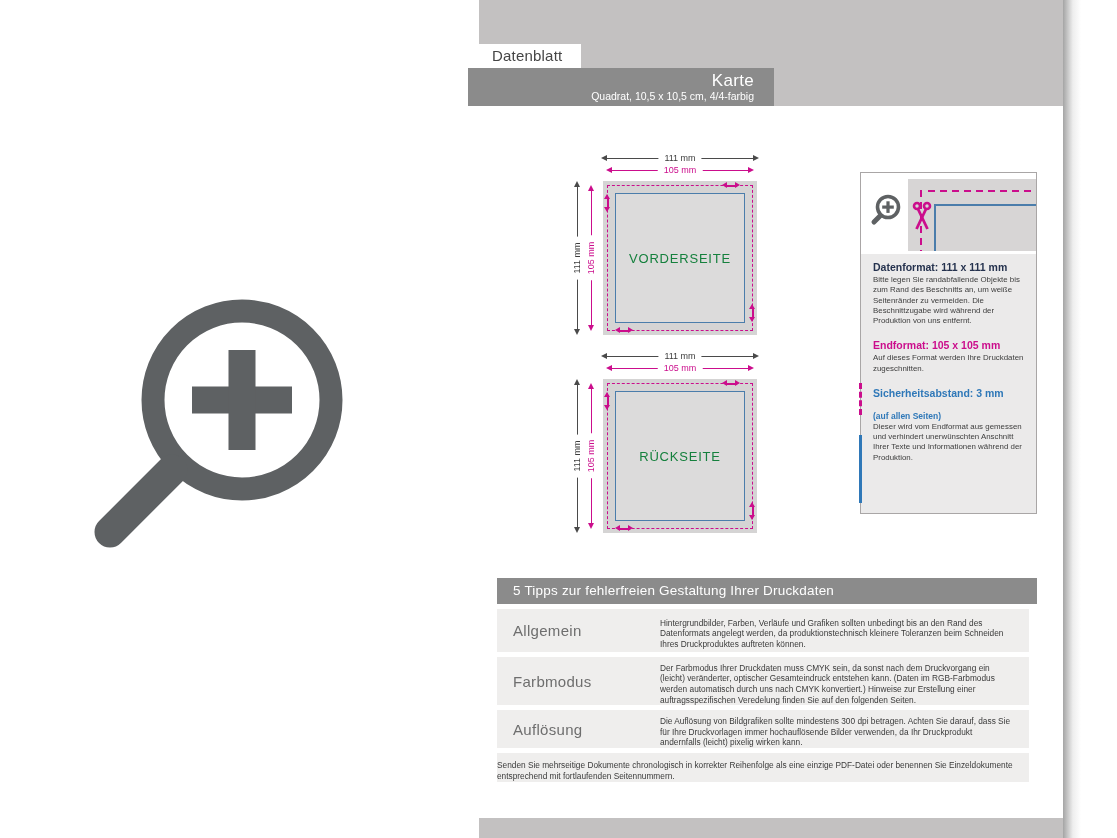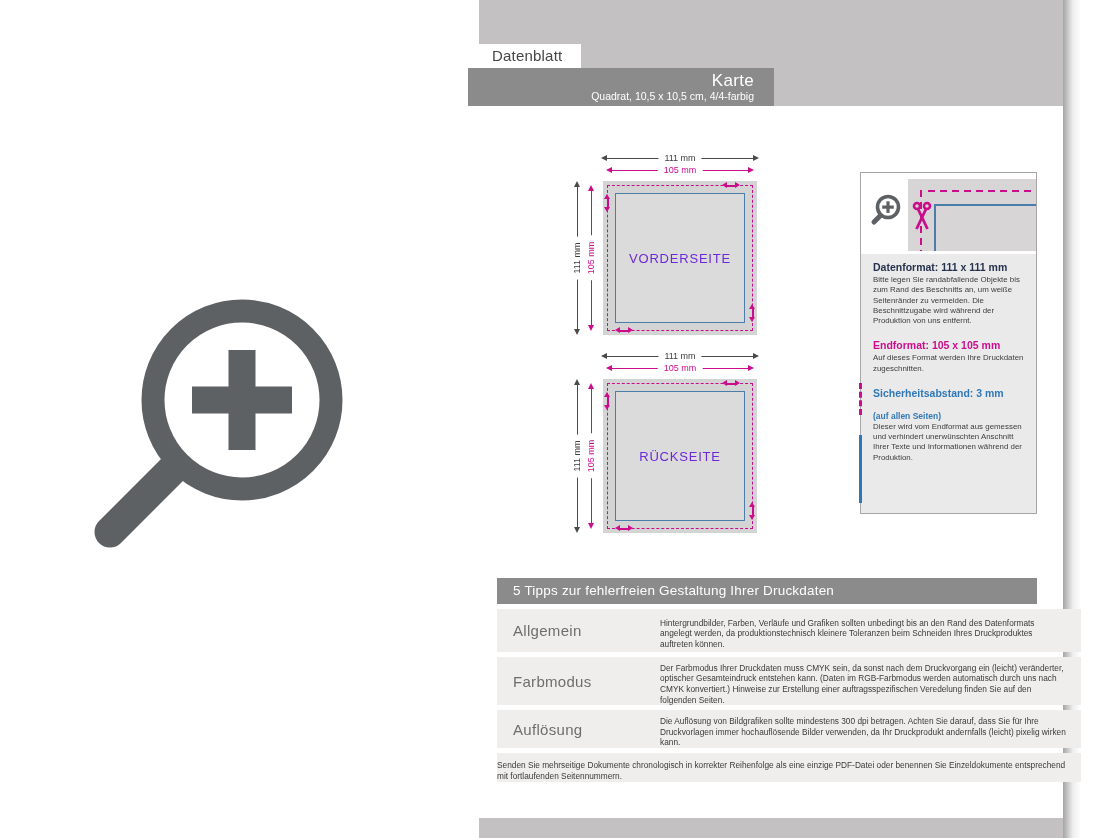--- a/index.html
+++ b/index.html
@@ -40,21 +40,21 @@
     padding:0 6px;font-size:9px;color:#3c3c3c;white-space:nowrap;}
   .dimv.pink .ln{border-left-color:#cb0d8c;}
   .dimv.pink .ah.t{border-bottom-color:#cb0d8c;}
   .dimv.pink .ah.b{border-top-color:#cb0d8c;}
   .dimv.pink .lbl{color:#cb0d8c;}
   
   .sq-outer{position:absolute;width:154px;height:154px;background:#d5d4d4;}
   .sq-bleed{position:absolute;width:146px;height:146px;border:1.5px dashed #cb0d8c;box-sizing:border-box;}
   .sq-final{position:absolute;width:130px;height:130px;border:1px solid #4b7dab;background:#dcdbdb;
     box-sizing:border-box;display:flex;align-items:center;justify-content:center;}
-  .side-label{font-size:13px;color:#6d28d9;letter-spacing:.8px;}
+  .side-label{font-size:13px;color:#15803d;letter-spacing:.8px;}
   
   .mkh,.mkv{position:absolute;}
   .mkh{width:18px;height:7px;}
   .mkh .ln{position:absolute;left:3px;right:3px;top:2.5px;border-top:2px solid #cb0d8c;}
   .mkh .a1{position:absolute;left:0;top:0;border-top:3.5px solid transparent;border-bottom:3.5px solid transparent;border-right:5px solid #cb0d8c;width:0;height:0;}
   .mkh .a2{position:absolute;right:0;top:0;border-top:3.5px solid transparent;border-bottom:3.5px solid transparent;border-left:5px solid #cb0d8c;width:0;height:0;}
   .mkv{width:7px;height:18px;}
   .mkv .ln{position:absolute;top:3px;bottom:3px;left:2.5px;border-left:2px solid #cb0d8c;}
   .mkv .a1{position:absolute;top:0;left:0;border-left:3.5px solid transparent;border-right:3.5px solid transparent;border-bottom:5px solid #cb0d8c;width:0;height:0;}
   .mkv .a2{position:absolute;bottom:0;left:0;border-left:3.5px solid transparent;border-right:3.5px solid transparent;border-top:5px solid #cb0d8c;width:0;height:0;}
@@ -76,21 +76,21 @@
   .ib-h.navy{color:#25324e;}
   .ib-h.pink{color:#cb0d8c;}
   .ib-h.blue{color:#2f78b8;margin-bottom:12px;}
   .ib-sub{font-size:8.5px;font-weight:bold;color:#2f78b8;margin:0 0 1px 0;}
   .ib-p{font-size:7.9px;line-height:1.3;color:#3d3d3d;margin:0 0 10px 0;}
   .ib-mark-dash{position:absolute;left:-2px;top:210px;height:32px;width:0;border-left:3px dashed #cb0d8c;}
   .ib-mark-solid{position:absolute;left:-2px;top:262px;height:68px;width:3px;background:#2f78b8;}
   
   .tips-header{position:absolute;left:497px;top:578px;width:540px;height:26px;background:#8b8b8b;
     color:#fff;font-size:13.5px;line-height:26px;padding-left:16px;box-sizing:border-box;letter-spacing:.2px;}
-  .tips-rows{position:absolute;left:497px;top:609px;width:584px;}
+  .tips-rows{position:absolute;left:497px;top:609px;width:532px;}
   .trow{display:flex;background:#efeeed;margin-bottom:5px;}
   .trow .rlabel{flex:0 0 163px;display:flex;align-items:center;padding-left:16px;box-sizing:border-box;
     font-size:15px;color:#6e6e6e;letter-spacing:.3px;}
   .trow .rtext{flex:1;display:flex;align-items:center;padding:11px 14px 5px 0;box-sizing:border-box;
     font-size:8.3px;line-height:1.28;color:#3a3a3a;}
   .h43{height:43px;} .h48{height:48px;} .h38{height:38px;} .h28{height:28px;} .h29{height:29px;}
   
   .big-zoom{position:absolute;left:88px;top:288px;}
 </style>
 </head>

